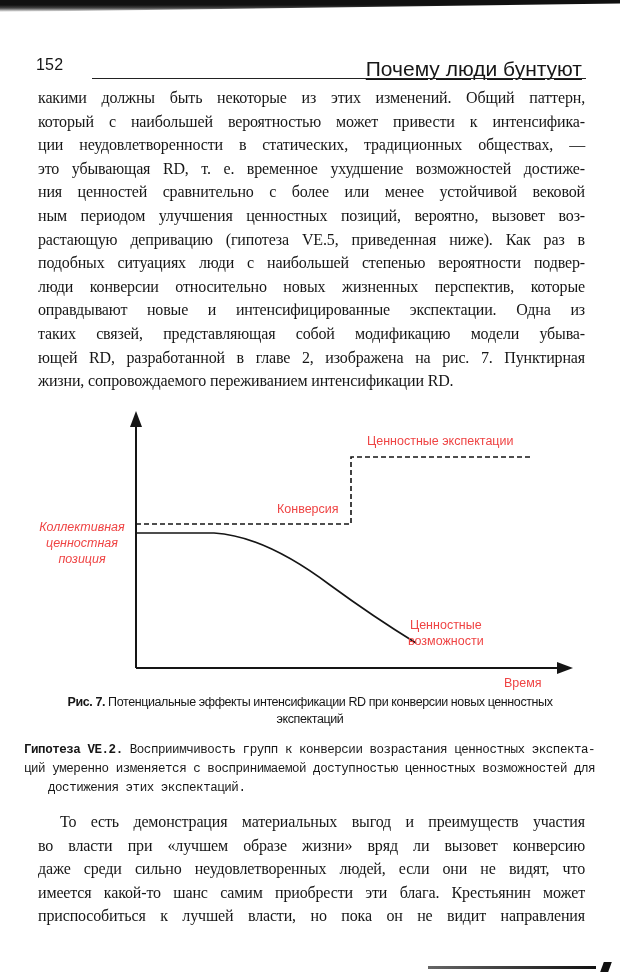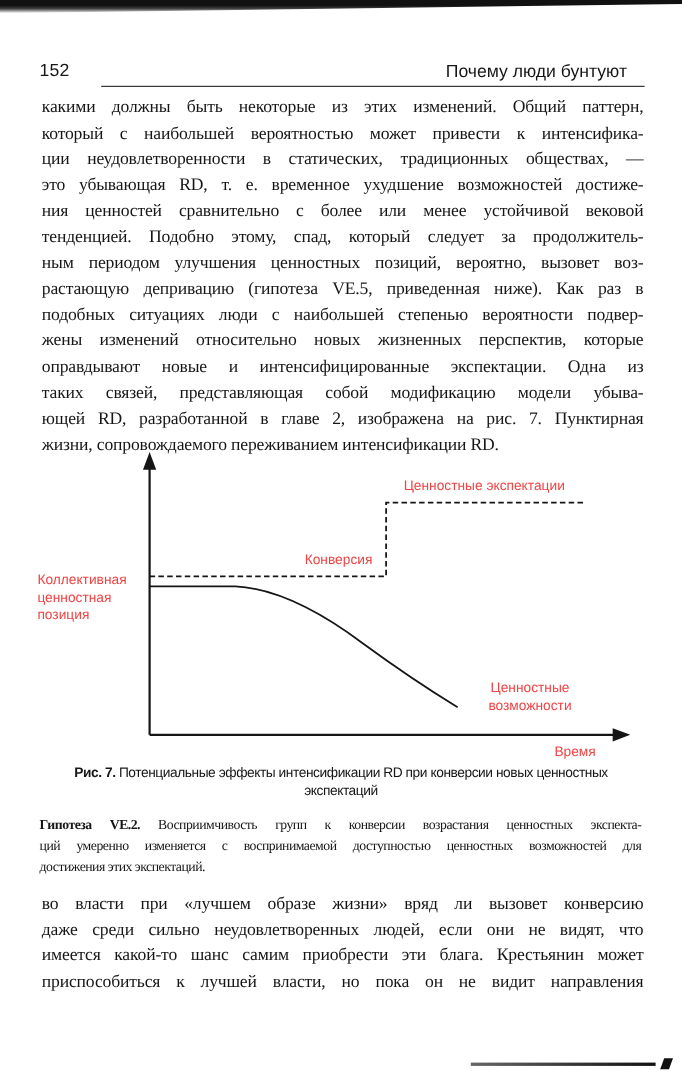--- a/index.html
+++ b/index.html
@@ -34,24 +34,25 @@
     .page-number {
       position: absolute;
       left: 0;
       top: 0;
       font-size: 16px;
       font-weight: normal;
       letter-spacing: 0.2px;
     }
     .header-title {
       position: absolute;
-      right: 16px;
+      right: 4px;
       top: 1px;
-      font-size: 16px;
+      font-size: 21px;
       font-stretch: condensed;
+      text-decoration: underline;
     }
     .header-rule {
       position: absolute;
       left: 56px;
       right: 0;
       top: 22px;
       border-top: 1.3px solid #222;
     }
     .body-text {
       position: absolute;
@@ -93,59 +94,61 @@
       font-family: "Liberation Sans", sans-serif;
       font-size: 12.5px;
       line-height: 16px;
       color: #ef4444;
       white-space: nowrap;
     }
     .label-y {
       left: 34px;
       top: 124px;
       width: 96px;
+      text-align: center;
+      font-style: italic;
     }
     .label-expect { left: 367px; top: 38px; }
     .label-conv { left: 277px; top: 106px; }
     .label-opp {
-      left: 444px;
+      left: 408px;
       top: 222px;
       text-align: center;
     }
     .label-x { left: 504px; top: 280px; }
 
     .caption {
       position: absolute;
       left: 40px;
       top: 694px;
       width: 540px;
       text-align: center;
       font-family: "Liberation Sans", sans-serif;
       font-size: 12.5px;
       line-height: 17px;
       letter-spacing: -0.4px;
     }
     .caption .lead { font-weight: bold; }
     .hypothesis {
       position: absolute;
-      left: 36px;
+      left: 24px;
       top: 741px;
       width: 547px;
-      font-family: Liberation Serif, serif;
+      font-family: Liberation Mono, monospace;
       font-size: 12.5px;
       line-height: 19px;
       letter-spacing: -0.45px;
     }
     .hypothesis .line {
       display: block;
       text-align: justify;
       text-align-last: justify;
       white-space: nowrap;
     }
-    .hypothesis .line.last { text-align-last: left; }
+    .hypothesis .line.last { text-align-last: left; margin-left: 24px; }
     .hypothesis .lead { font-weight: bold; }
     .bottom-edge {
       position: absolute;
       left: 428px;
       top: 966px;
       width: 168px;
       height: 3px;
       background: linear-gradient(to right, #666, #111);
     }
     .bottom-mark {
@@ -168,25 +171,24 @@
   <span class="header-title">Почему люди бунтуют</span>
   <div class="header-rule"></div>
 </div>
 
 <div class="body-text para1">
   <span class="line">какими должны быть некоторые из этих изменений. Общий паттерн,</span>
   <span class="line">который с наибольшей вероятностью может привести к интенсифика-</span>
   <span class="line">ции неудовлетворенности в статических, традиционных обществах, —</span>
   <span class="line">это убывающая RD, т. е. временное ухудшение возможностей достиже-</span>
   <span class="line">ния ценностей сравнительно с более или менее устойчивой вековой</span>
-  <span class="line">тенденцией. Подобно этому, спад, который следует за продолжитель-</span>
   <span class="line">ным периодом улучшения ценностных позиций, вероятно, вызовет воз-</span>
   <span class="line">растающую депривацию (гипотеза VE.5, приведенная ниже). Как раз в</span>
   <span class="line">подобных ситуациях люди с наибольшей степенью вероятности подвер-</span>
-  <span class="line">жены изменений относительно новых жизненных перспектив, которые</span>
+  <span class="line">люди конверсии относительно новых жизненных перспектив, которые</span>
   <span class="line">оправдывают новые и интенсифицированные экспектации. Одна из</span>
   <span class="line">таких связей, представляющая собой модификацию модели убыва-</span>
   <span class="line">ющей RD, разработанной в главе 2, изображена на рис. 7. Пунктирная</span>
   <span class="line last">жизни, сопровождаемого переживанием интенсификации RD.</span>
 </div>
 
 <div class="figure">
   <svg width="620" height="300" viewBox="0 0 620 300">
 
     <line x1="136" y1="30" x2="136" y2="273" stroke="#151515" stroke-width="2"></line>
@@ -218,20 +220,21 @@
   <span class="lead">Рис. 7.</span><span> Потенциальные эффекты интенсификации RD при конверсии новых ценностных экспектаций</span>
 </div>
 
 <div class="hypothesis">
   <span class="line"><span class="lead">Гипотеза VE.2.</span><span> Восприимчивость групп к конверсии возрастания ценностных экспекта-</span></span>
   <span class="line">ций умеренно изменяется с воспринимаемой доступностью ценностных возможностей для</span>
   <span class="line last">достижения этих экспектаций.</span>
 </div>
 
 <div class="body-text para2">
+  <span class="line first">То есть демонстрация материальных выгод и преимуществ участия</span>
   <span class="line">во власти при «лучшем образе жизни» вряд ли вызовет конверсию</span>
   <span class="line">даже среди сильно неудовлетворенных людей, если они не видят, что</span>
   <span class="line">имеется какой-то шанс самим приобрести эти блага. Крестьянин может</span>
   <span class="line">приспособиться к лучшей власти, но пока он не видит направления</span>
 </div>
 
 <div class="bottom-edge"></div>
 <div class="bottom-mark"></div>
 
 </body></html>

